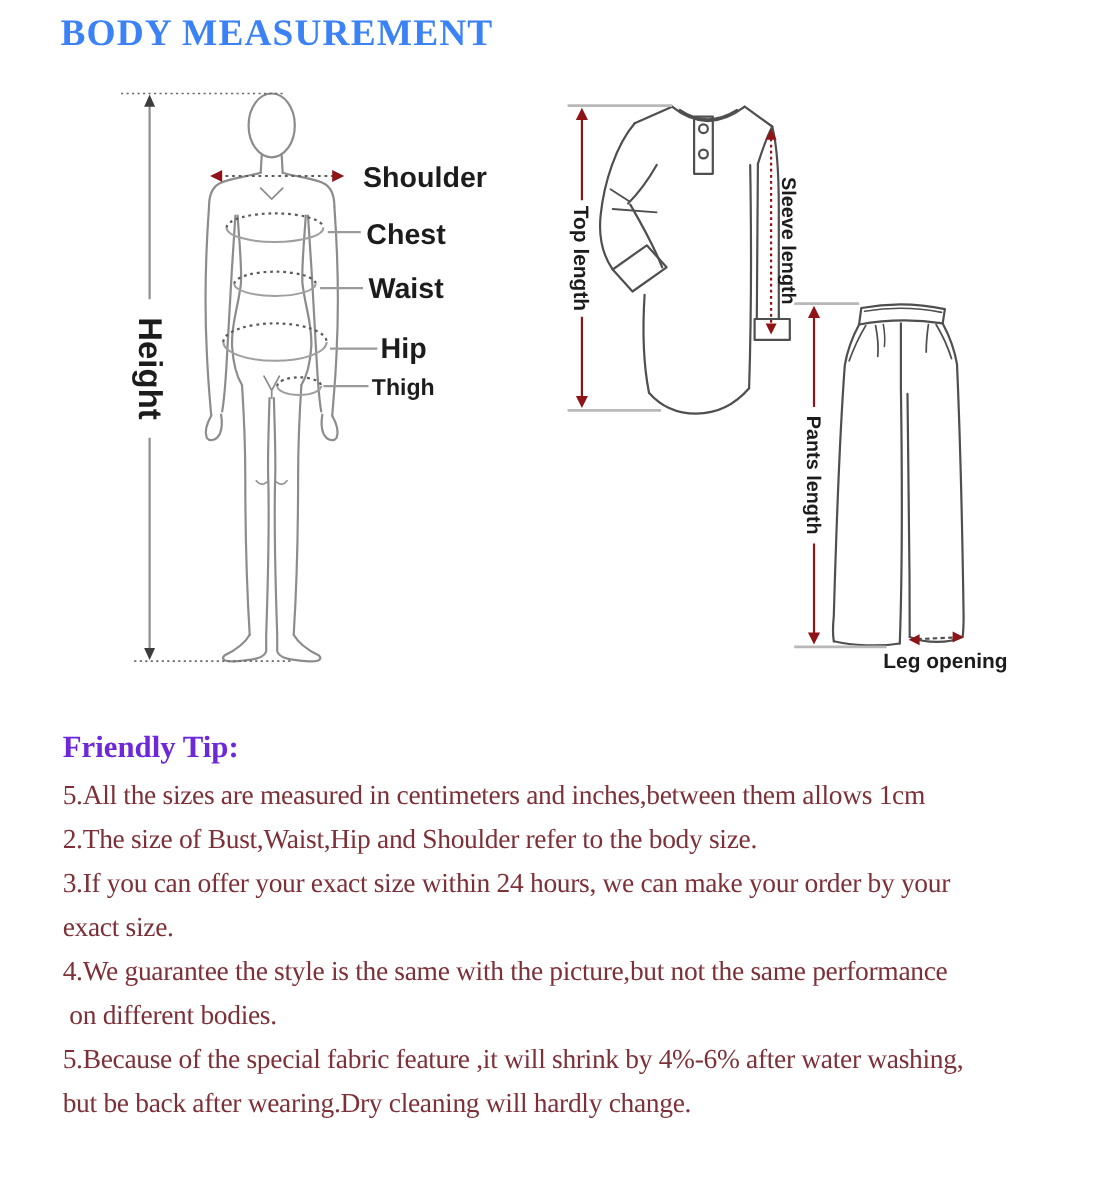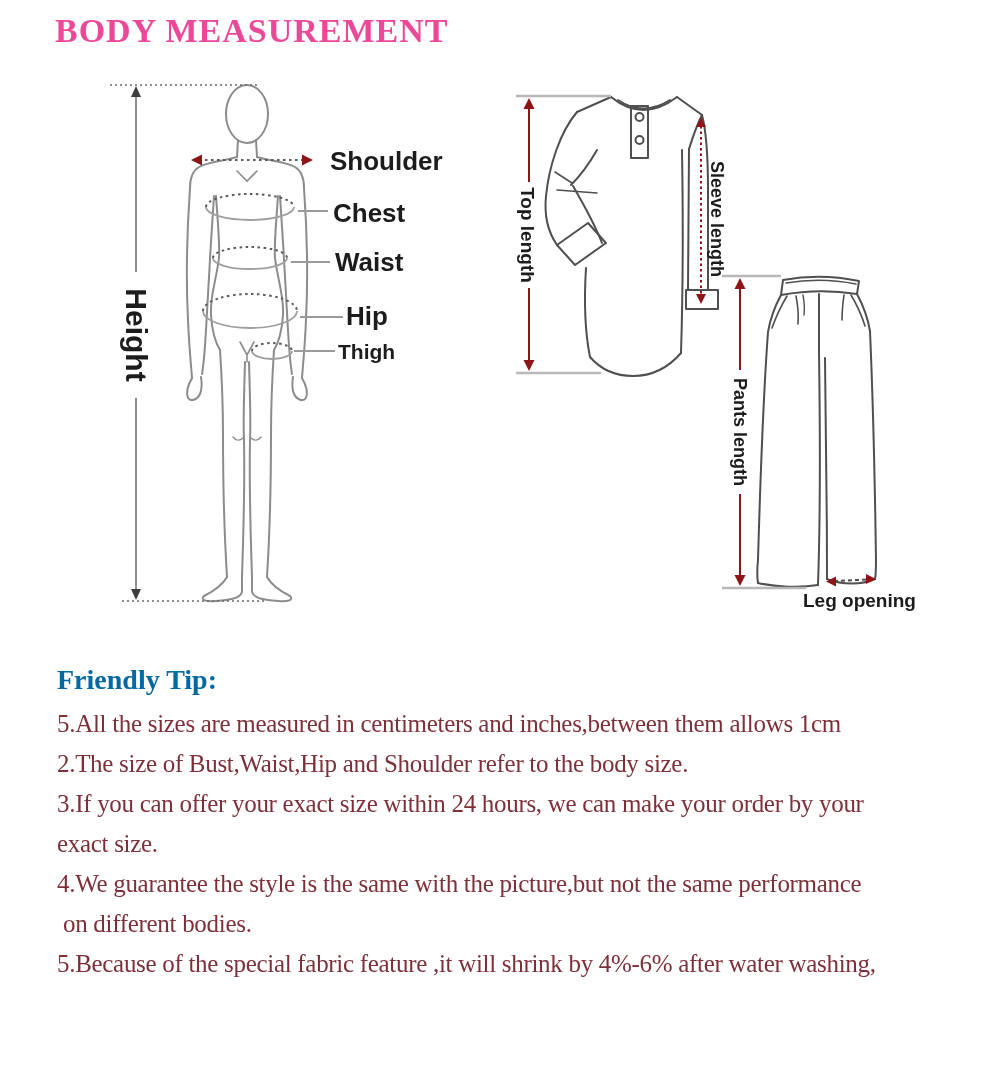--- a/index.html
+++ b/index.html
@@ -3,31 +3,31 @@
 <meta charset="utf-8">
 <style>
   html,body{margin:0;padding:0;}
   body{
     width:1000px;height:1082px;position:relative;background:#ffffff;
     font-family:"Liberation Serif", serif;overflow:hidden;
   }
   .page-title{
     position:absolute;left:55px;top:12px;
     font-family:"Liberation Serif", serif;
-    font-size:34px;font-weight:bold;letter-spacing:1px;color:#ec4899;
+    font-size:34px;font-weight:bold;letter-spacing:1px;color:#3b82f6;
     white-space:nowrap;
   }
   .diagram-wrap{position:absolute;left:0;top:60px;width:1000px;height:592px;}
   .lbl{font-family:"Liberation Sans", sans-serif;font-weight:bold;fill:#1c1c1c;}
   .tips{
     position:absolute;left:57px;top:660px;width:915px;
     color:#7d3038;font-size:25px;letter-spacing:-0.3px;
   }
   .tips-heading{
-    color:#0369a1;font-weight:bold;font-size:28px;letter-spacing:0;
+    color:#6d28d9;font-weight:bold;font-size:28px;letter-spacing:0;
     line-height:40px;margin-bottom:4px;
   }
   .tip-line{line-height:40px;white-space:pre-wrap;}
 </style>
 </head>
 <body>
 
 <div class="page-title">BODY MEASUREMENT</div>
 
 <div class="diagram-wrap">
@@ -171,13 +171,14 @@
 
 <div class="tips">
   <div class="tips-heading">Friendly Tip:</div>
   <div class="tip-line">5.All the sizes are measured in centimeters and inches,between them allows 1cm</div>
   <div class="tip-line">2.The size of Bust,Waist,Hip and Shoulder refer to the body size.</div>
   <div class="tip-line">3.If you can offer your exact size within 24 hours, we can make your order by your</div>
   <div class="tip-line">exact size.</div>
   <div class="tip-line">4.We guarantee the style is the same with the picture,but not the same performance</div>
   <div class="tip-line"> on different bodies.</div>
   <div class="tip-line">5.Because of the special fabric feature ,it will shrink by 4%-6% after water washing,</div>
+  <div class="tip-line">but be back after wearing.Dry cleaning will hardly change.</div>
 </div>
 
 </body></html>

